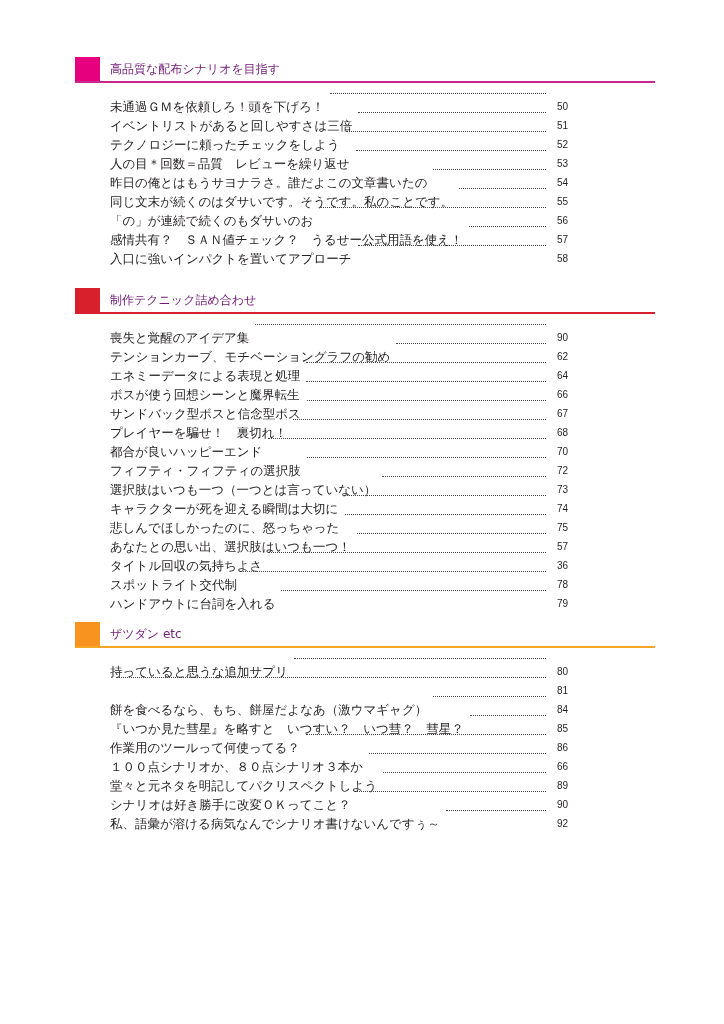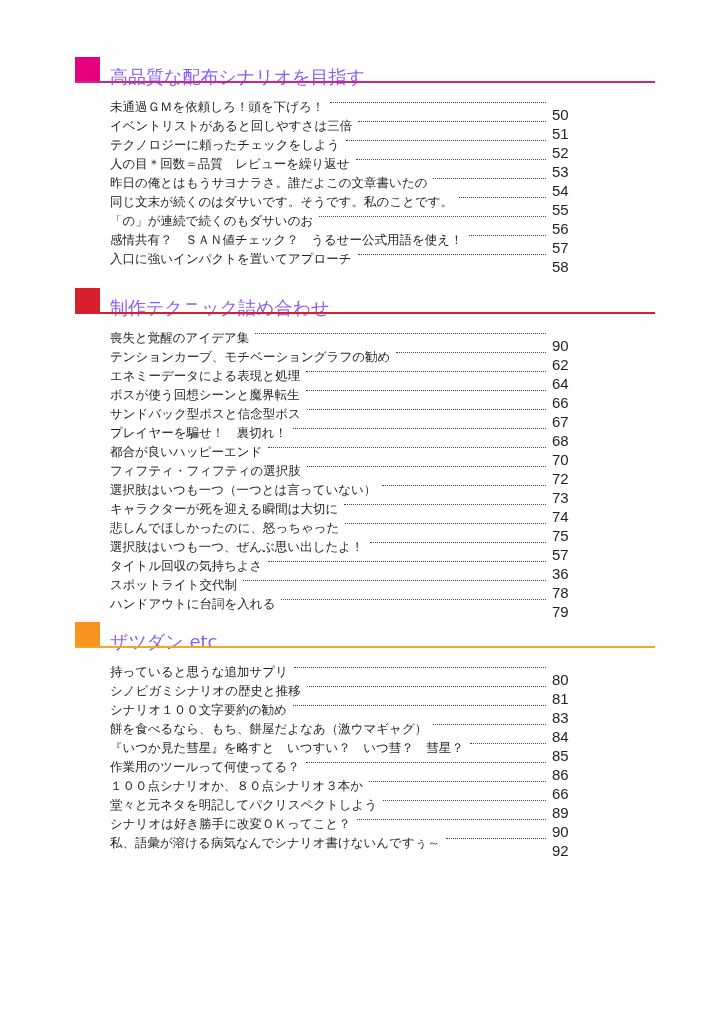--- a/index.html
+++ b/index.html
@@ -1,27 +1,27 @@
 <!DOCTYPE html>
 <html><head>
 <meta charset="utf-8">
 <style>
   html, body { margin:0; padding:0; background:#ffffff; }
   body { width:724px; height:1024px; position:relative; overflow:hidden;
          font-family: "DejaVu Sans", "Liberation Sans", sans-serif; color:#231f20; }
   .section { position:absolute; left:75px; width:580px; }
   .sec-head { position:relative; height:27px; }
   .sec-marker { position:absolute; left:0; top:0; width:25px; height:25px; }
-  .sec-title { position:absolute; left:35px; top:1px; font-size:18px; line-height:22px; color:#8b5cf6; white-space:nowrap;margin-top:8px; }
+  .sec-title { position:absolute; left:35px; top:1px; font-size:12px; line-height:22px; color:#701a75; white-space:nowrap; }
   .sec-line { position:absolute; left:0; top:24px; width:580px; height:2px; }
   .entries { list-style:none; margin:0; padding:0; position:relative; left:35px; width:458px; margin-top:13px; }
-  .entry { display:flex; align-items:center; height:19px; font-size:12.5px; line-height:19px; white-space:nowrap; }
+  .entry { display:flex; align-items:flex-start; height:19px; font-size:12.5px; line-height:19px; white-space:nowrap; }
   .entry-title { flex:0 0 auto; }
   .entry-dots { flex:1 1 auto; margin:0 6px; border-bottom:1.5px dotted #444; position:relative; top:-4px; min-width:20px; }
-  .entry-page { flex:0 0 auto; width:16px; text-align:right; font-family:"Liberation Sans", sans-serif; font-size:15px;margin-top:16px; }
+  .entry-page { flex:0 0 auto; width:16px; text-align:right; font-family:"Liberation Sans", sans-serif; font-size:10px; }
 </style>
 </head>
 <body>
 
 <div id="toc">
     <section class="section" style="top: 57px;">
     <div class="sec-head">
       <div class="sec-marker" style="background: rgb(230, 0, 126);"></div>
       <div class="sec-title">高品質な配布シナリオを目指す</div>
       <div class="sec-line" style="background: rgb(200, 40, 140);"></div>
@@ -130,21 +130,21 @@
     <span class="entry-title">キャラクターが死を迎える瞬間は大切に</span>
     <span class="entry-dots"></span>
     <span class="entry-page">74</span>
   </li>
         <li class="entry">
     <span class="entry-title">悲しんでほしかったのに、怒っちゃった</span>
     <span class="entry-dots"></span>
     <span class="entry-page">75</span>
   </li>
         <li class="entry">
-    <span class="entry-title">選択肢はいつも一つ、ぜんぶ思い出したよ！</span>
+    <span class="entry-title">あなたとの思い出、選択肢はいつも一つ！</span>
     <span class="entry-dots"></span>
     <span class="entry-page">57</span>
   </li>
         <li class="entry">
     <span class="entry-title">タイトル回収の気持ちよさ</span>
     <span class="entry-dots"></span>
     <span class="entry-page">36</span>
   </li>
         <li class="entry">
     <span class="entry-title">スポットライト交代制</span>
@@ -164,28 +164,22 @@
       <div class="sec-title">ザツダン etc</div>
       <div class="sec-line" style="background: rgb(245, 166, 35);"></div>
     </div>
     <ul class="entries">
         <li class="entry">
     <span class="entry-title">持っていると思うな追加サプリ</span>
     <span class="entry-dots"></span>
     <span class="entry-page">80</span>
   </li>
         <li class="entry">
-    <span class="entry-title">シノビガミシナリオの歴史と推移</span>
     <span class="entry-dots"></span>
     <span class="entry-page">81</span>
-  </li>
-        <li class="entry">
-    <span class="entry-title">シナリオ１００文字要約の勧め</span>
-    <span class="entry-dots"></span>
-    <span class="entry-page">83</span>
   </li>
         <li class="entry">
     <span class="entry-title">餅を食べるなら、もち、餅屋だよなあ（激ウマギャグ）</span>
     <span class="entry-dots"></span>
     <span class="entry-page">84</span>
   </li>
         <li class="entry">
     <span class="entry-title">『いつか見た彗星』を略すと　いつすい？　いつ彗？　彗星？</span>
     <span class="entry-dots"></span>
     <span class="entry-page">85</span>

